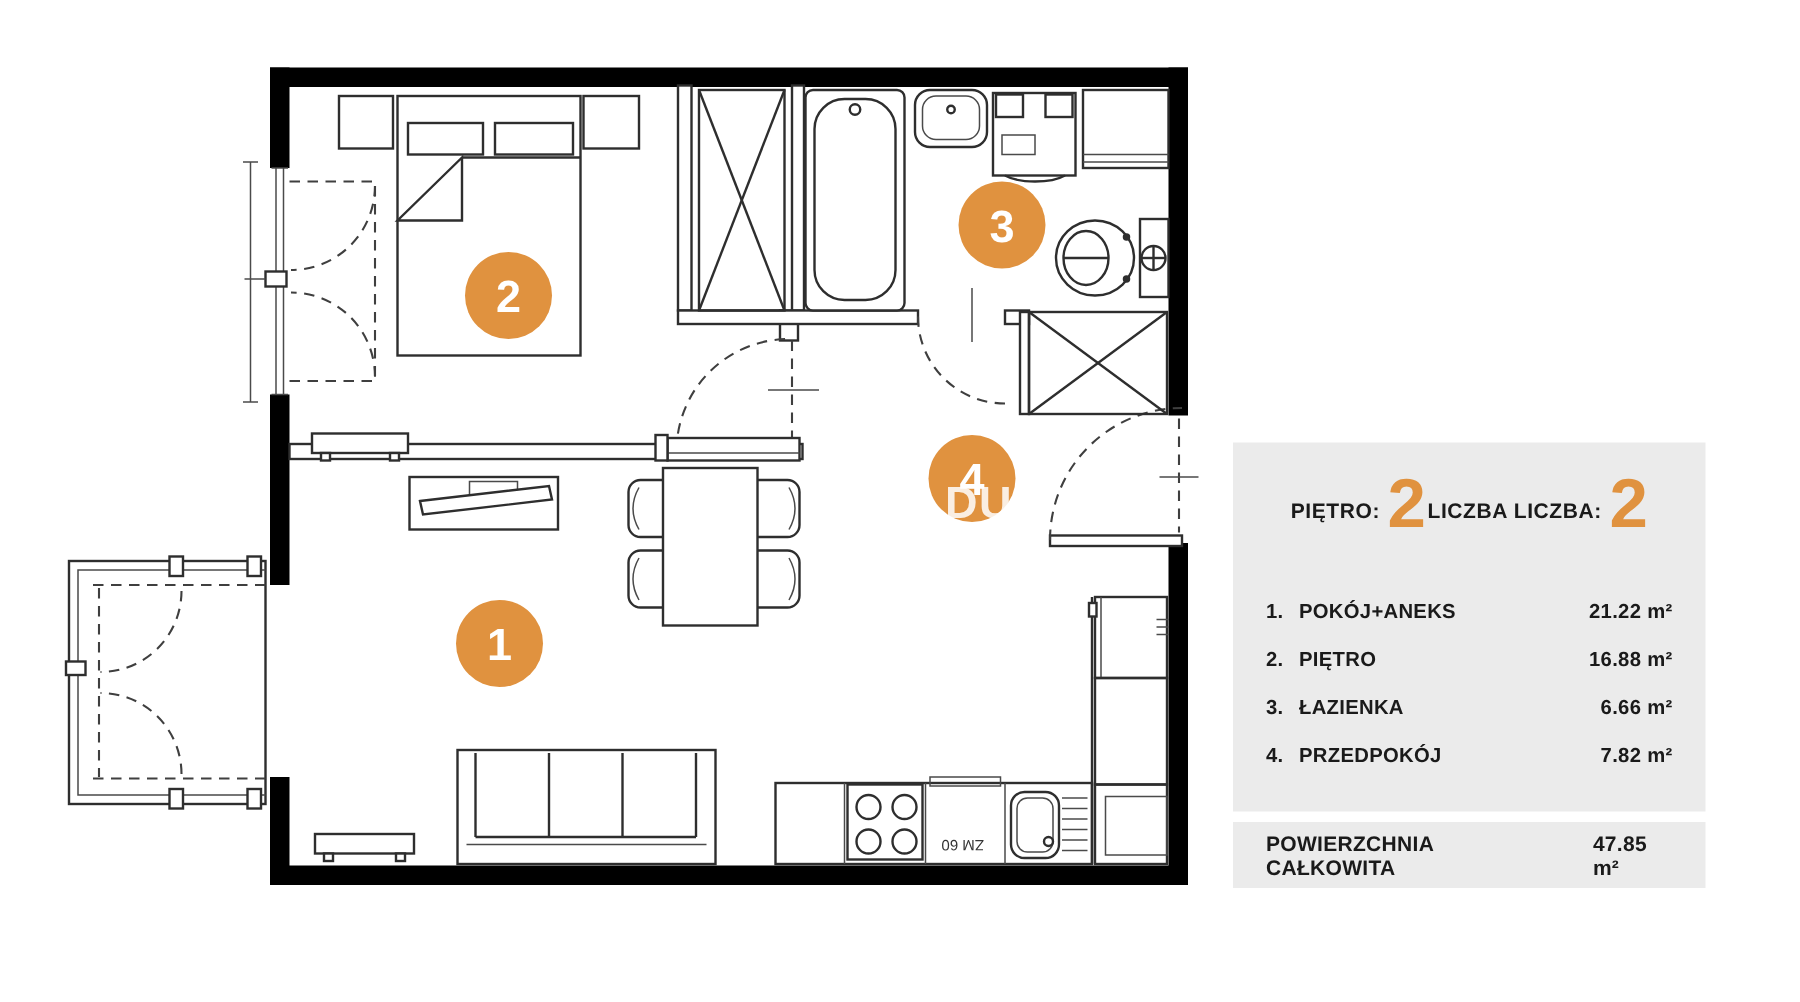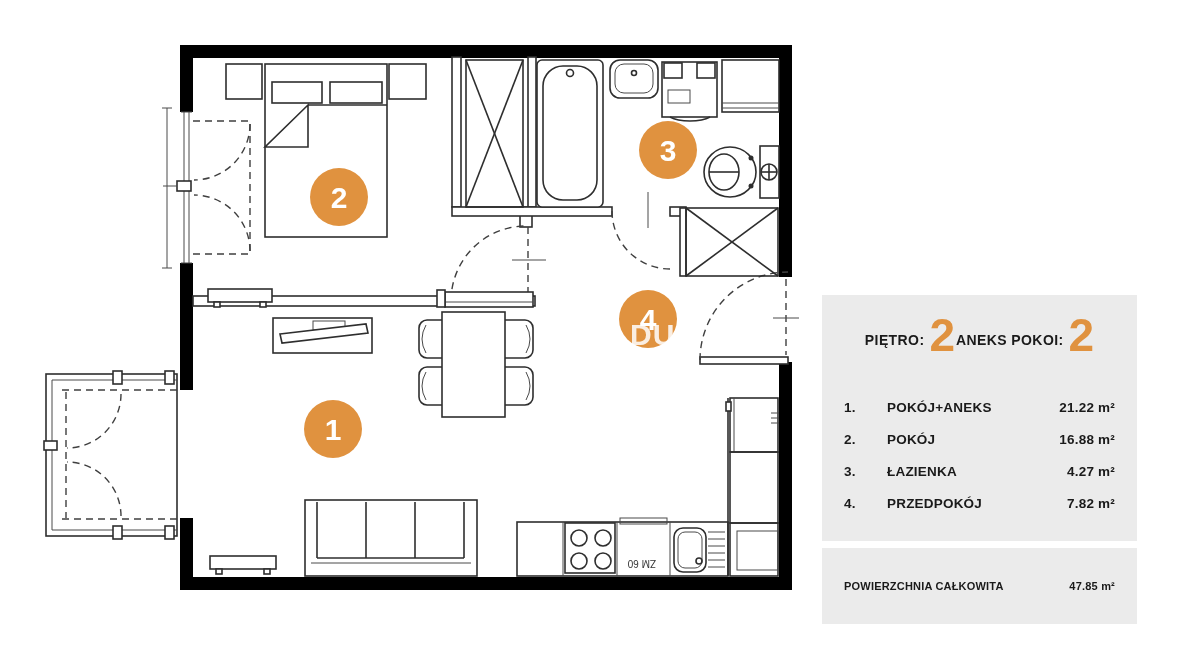--- a/index.html
+++ b/index.html
@@ -20,25 +20,25 @@
 
   .panel{position:absolute;left:822px;top:295px;width:315px;height:246px;
          background:var(--panel-bg);color:var(--ink);}
   .panel-header{display:flex;justify-content:center;align-items:flex-end;gap:1px;padding-top:20px;}
   .hdr-group{display:flex;align-items:flex-end;gap:5px;}
   .hdr-label{font-size:14px;font-weight:bold;letter-spacing:.4px;padding-bottom:7px;}
   .hdr-value{font-size:46px;line-height:40px;font-weight:bold;color:var(--accent);}
   .room-rows{margin-top:36px;padding:0 22px;}
   .room-row{display:flex;align-items:center;height:32px;font-size:13.5px;font-weight:600;letter-spacing:.2px;}
   .room-num{width:22px;}
-  .room-name{flex:1;margin-left:21px;}
+  .room-name{flex:1;}
   .room-area{text-align:left;}
-  .panel-total{position:absolute;left:822px;top:548px;width:271px;height:44px;padding:16px 22px;
+  .panel-total{position:absolute;left:822px;top:548px;width:271px;height:44px;padding:0 22px;
          background:var(--panel-bg);color:var(--ink);display:flex;justify-content:space-between;
-         align-items:center;font-size:11px;font-weight:600;letter-spacing:.2px;gap:32px;}
+         align-items:center;font-size:14px;font-weight:600;letter-spacing:.2px;gap:32px;}
 </style>
 </head>
 <body>
 
 <div class="stage">
 <svg width="1200" height="668" viewBox="0 0 1200 668">
 
   <g>
     <rect class="wall" x="180" y="45" width="612" height="13"></rect>
     <rect class="wall" x="180" y="577" width="612" height="13"></rect>
@@ -269,39 +269,39 @@
 </svg>
 
 
 <div class="panel">
   <div class="panel-header">
     <div class="hdr-group">
       <span class="hdr-label">PIĘTRO:</span>
       <span class="hdr-value">2</span>
     </div>
     <div class="hdr-group">
-      <span class="hdr-label">ANEKS POKOI:</span>
+      <span class="hdr-label">LICZBA LICZBA:</span>
       <span class="hdr-value">2</span>
     </div>
   </div>
   <div class="room-rows">
     <div class="room-row">
       <span class="room-num">1.</span>
       <span class="room-name">POKÓJ+ANEKS</span>
       <span class="room-area">21.22 m²</span>
     </div>
     <div class="room-row">
       <span class="room-num">2.</span>
-      <span class="room-name">POKÓJ</span>
+      <span class="room-name">PIĘTRO</span>
       <span class="room-area">16.88 m²</span>
     </div>
     <div class="room-row">
       <span class="room-num">3.</span>
       <span class="room-name">ŁAZIENKA</span>
-      <span class="room-area">4.27 m²</span>
+      <span class="room-area">6.66 m²</span>
     </div>
     <div class="room-row">
       <span class="room-num">4.</span>
       <span class="room-name">PRZEDPOKÓJ</span>
       <span class="room-area">7.82 m²</span>
     </div>
   </div>
 </div>
 <div class="panel-total">
   <span>POWIERZCHNIA CAŁKOWITA</span>

